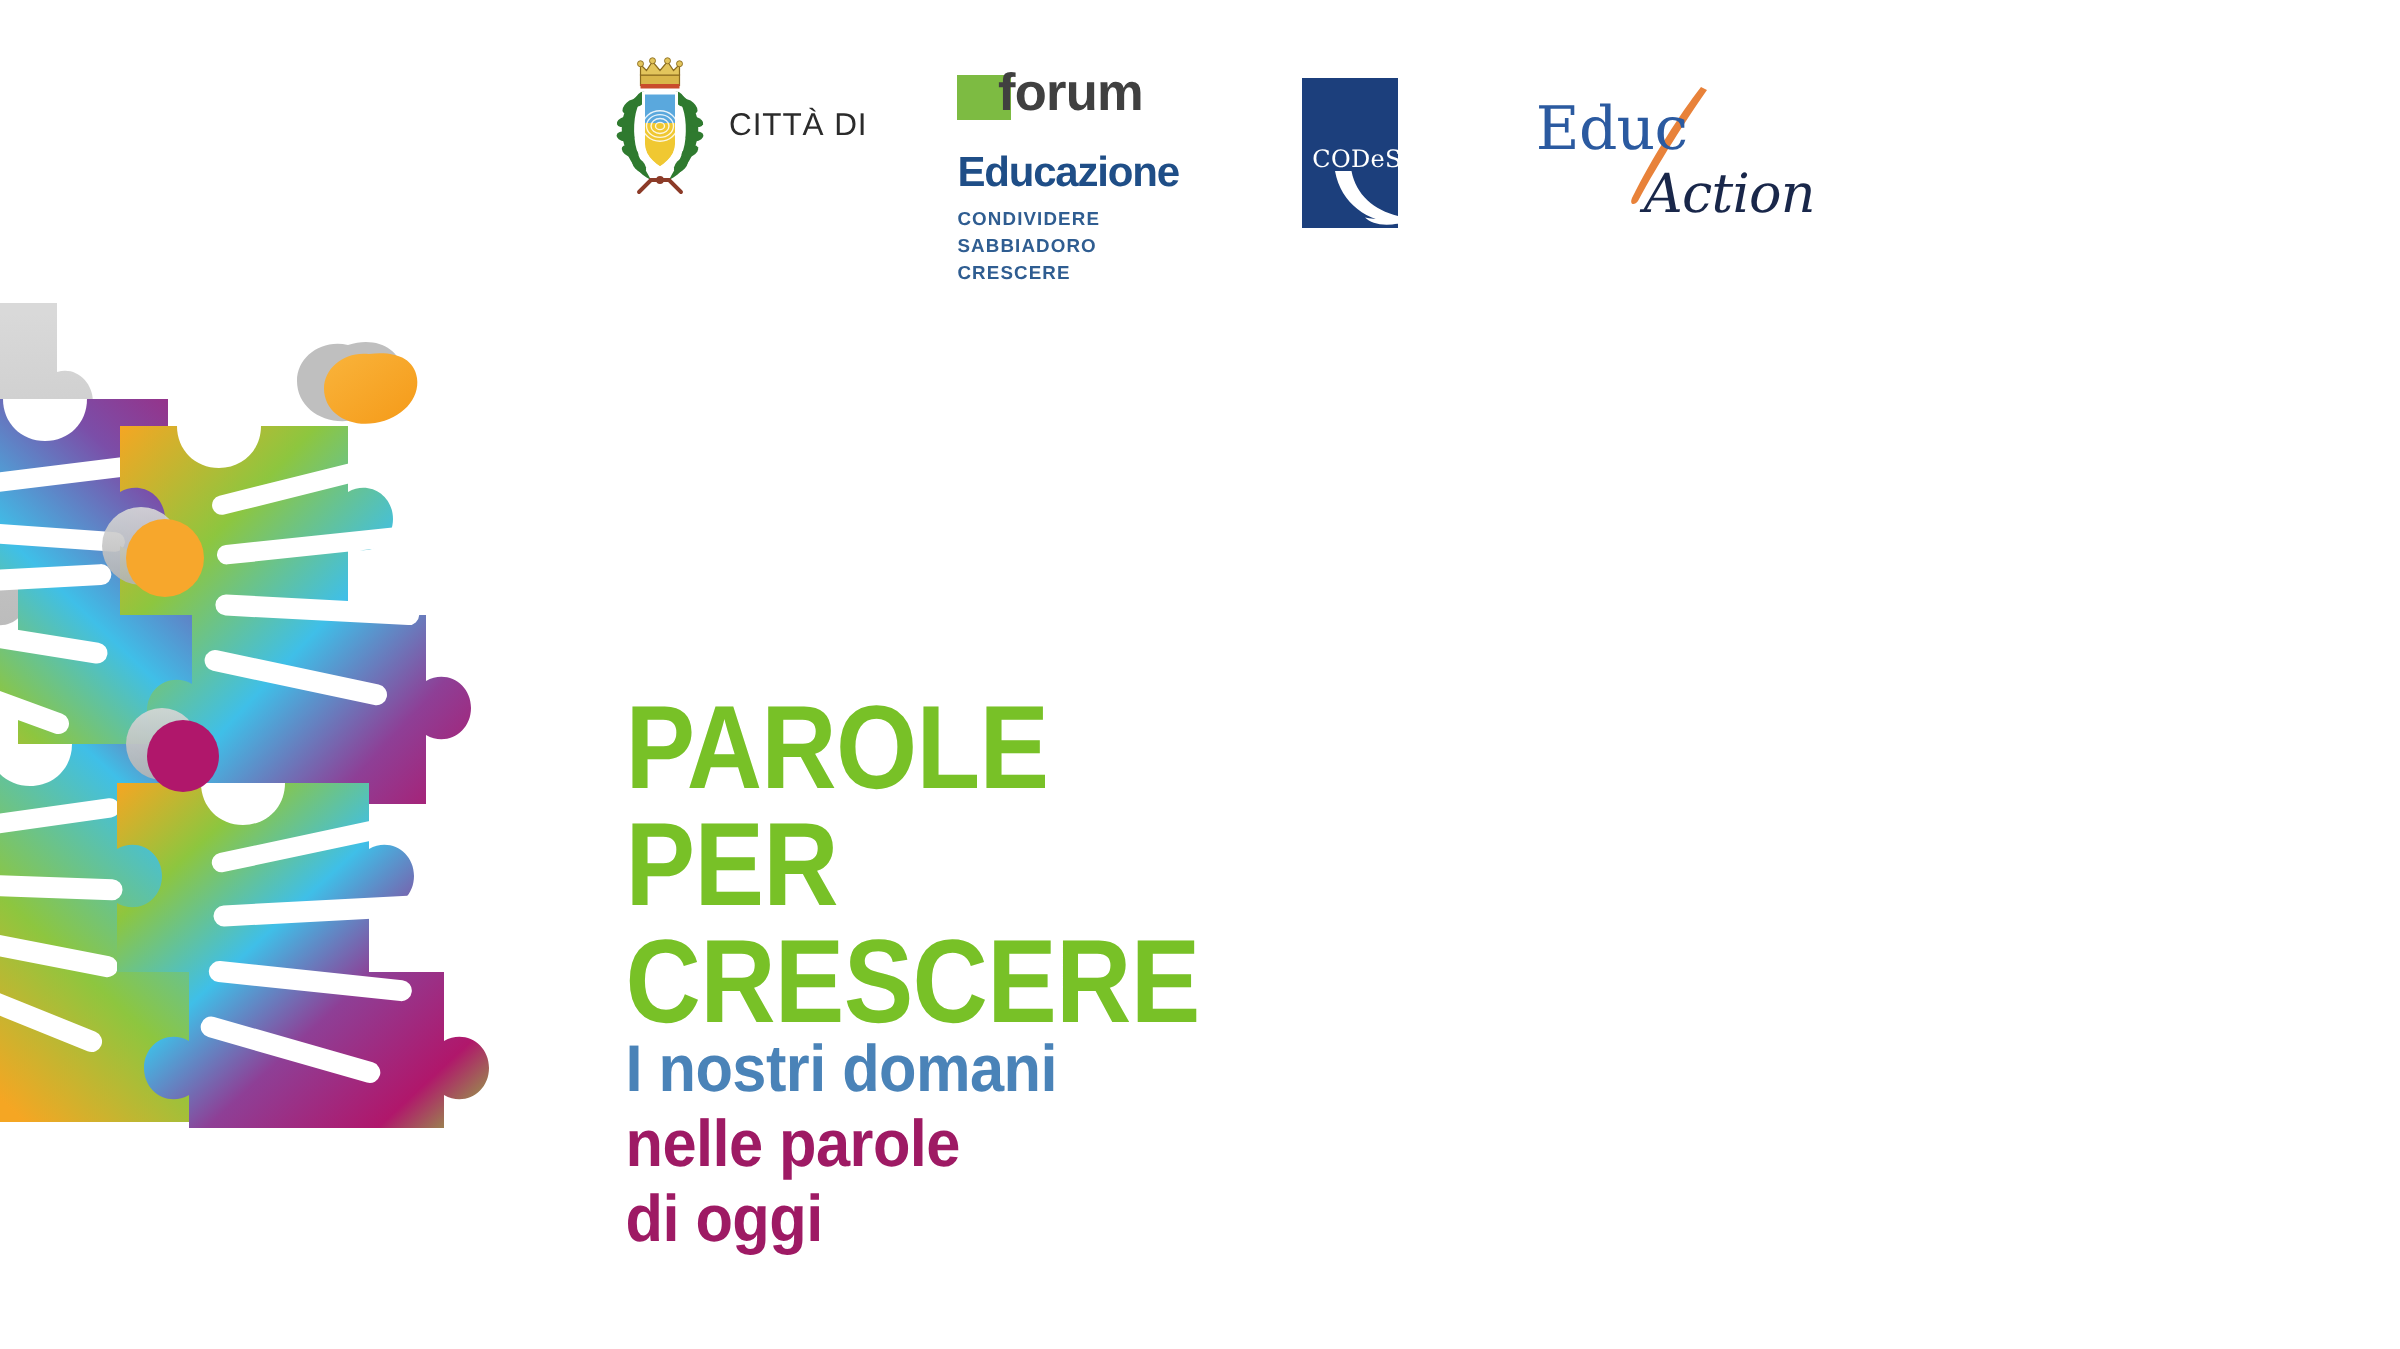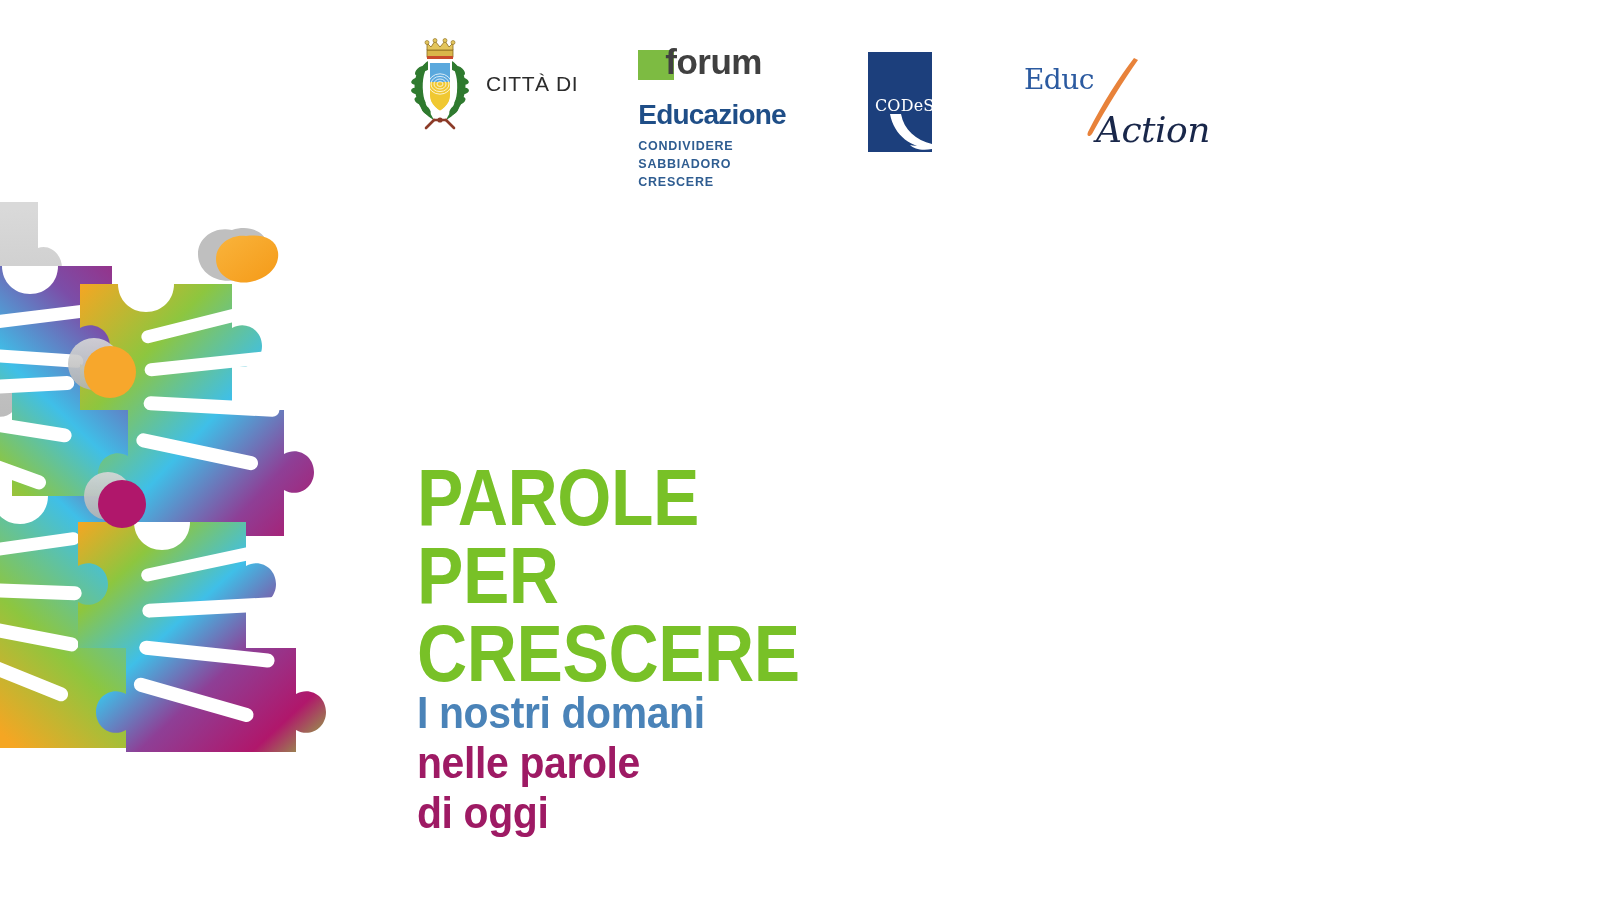--- a/index.html
+++ b/index.html
@@ -127,21 +127,21 @@
     position: relative;
     width: 170px;
     height: 70px;
     margin-top: 22px;
   }
   .ea-educ {
     position: absolute;
     left: 0; top: 6px;
     color: #2b5aa0;
     font-family: "DejaVu Serif", serif;
-    font-size: 28px;
+    font-size: 40px;
     line-height: 1;
     letter-spacing: -0.5px;
   }
   .ea-action {
     position: absolute;
     left: 72px; top: 28px;
     color: #19274a;
     font-family: "DejaVu Serif", serif;
     font-style: italic;
     font-size: 36px;

